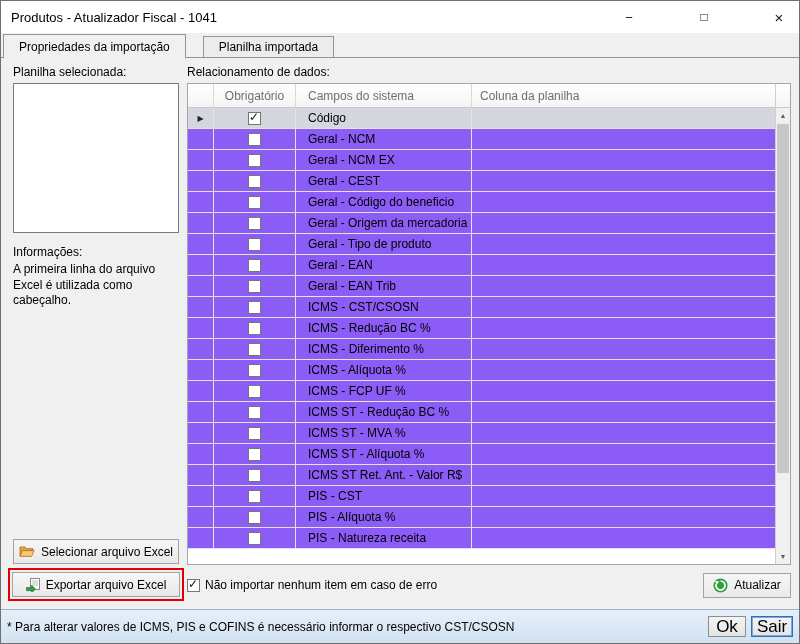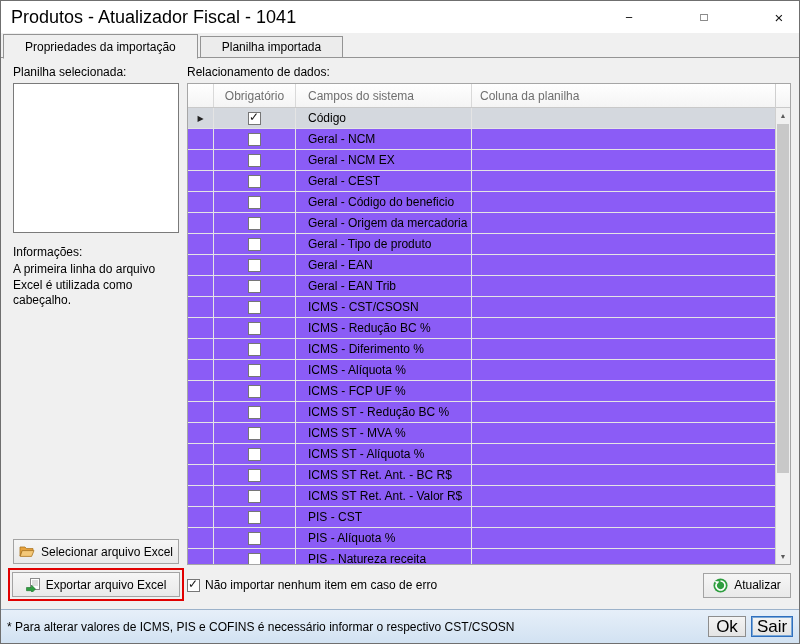--- a/index.html
+++ b/index.html
@@ -5,34 +5,34 @@
   * { margin:0; padding:0; box-sizing:border-box; }
   html,body { background:#9a9a9a; }
   body { font-family:"Liberation Sans", sans-serif; font-size:12px; color:#000; }
 
   .window { width:800px; height:644px; background:#f0f0f0; border:1px solid #6f6f6f;
             display:flex; flex-direction:column; position:relative; overflow:hidden; }
 
   
   .titlebar { height:32px; background:#ffffff; position:relative; display:flex; align-items:center;
               padding-left:10px; flex:0 0 auto; }
-  .titlebar .title { font-size:18px; }
+  .titlebar .title { font-size:13px; }
   .win-btn { position:absolute; top:0; height:32px; width:32px; display:flex; align-items:center;
              justify-content:center; font-size:13px; color:#111; cursor:default; }
   .win-btn.min { right:154px; }
   .win-btn.max { right:79px; font-size:12px; }
   .win-btn.close { right:4px; font-size:15px; }
 
   
   .tabstrip { height:25px; background:#f0f0f0; display:flex; align-items:flex-end; padding-left:2px;
               position:relative; flex:0 0 auto; }
   .tabstrip::after { content:""; position:absolute; left:0; right:0; bottom:0;
                      border-bottom:1px solid #949494; z-index:1; }
-  .tab { position:relative; padding:3px 21px 4px; border:1px solid #949494; border-bottom:none;
-         background:#ececec; margin-right:2px; z-index:1; cursor:default; }
+  .tab { position:relative; padding:3px 15px 4px; border:1px solid #949494; border-bottom:none;
+         background:#ececec; margin-right:17px; z-index:1; cursor:default; }
   .tab.active { background:#f0f0f0; z-index:3; padding-top:5px; margin-bottom:-1px;
                 border-bottom:1px solid #f0f0f0; }
 
   
   .content { flex:1 1 auto; display:flex; padding:4px 8px 8px 12px; min-height:0; }
 
   .left-panel { width:166px; flex:0 0 auto; display:flex; flex-direction:column; margin-right:8px; }
   .section-label { margin:3px 0 4px 0; }
   .sheet-box { height:150px; background:#ffffff; border:1px solid #7a7a7a; }
   .info-title { font-weight:normal; margin-top:12px; }
@@ -300,28 +300,20 @@
       <span class="checkbox"></span>
     </div>
     <div class="cell c-campos">ICMS ST - Alíquota %</div>
     <div class="cell c-coluna"></div>
   </div>
               <div class="grid-row">
     <div class="cell c-ind"></div>
     <div class="cell c-obrig">
       <span class="checkbox"></span>
     </div>
-    <div class="cell c-campos">ICMS ST Ret. Ant. - BC R$</div>
-    <div class="cell c-coluna"></div>
-  </div>
-              <div class="grid-row">
-    <div class="cell c-ind"></div>
-    <div class="cell c-obrig">
-      <span class="checkbox"></span>
-    </div>
     <div class="cell c-campos">ICMS ST Ret. Ant. - Valor R$</div>
     <div class="cell c-coluna"></div>
   </div>
               <div class="grid-row">
     <div class="cell c-ind"></div>
     <div class="cell c-obrig">
       <span class="checkbox"></span>
     </div>
     <div class="cell c-campos">PIS - CST</div>
     <div class="cell c-coluna"></div>

